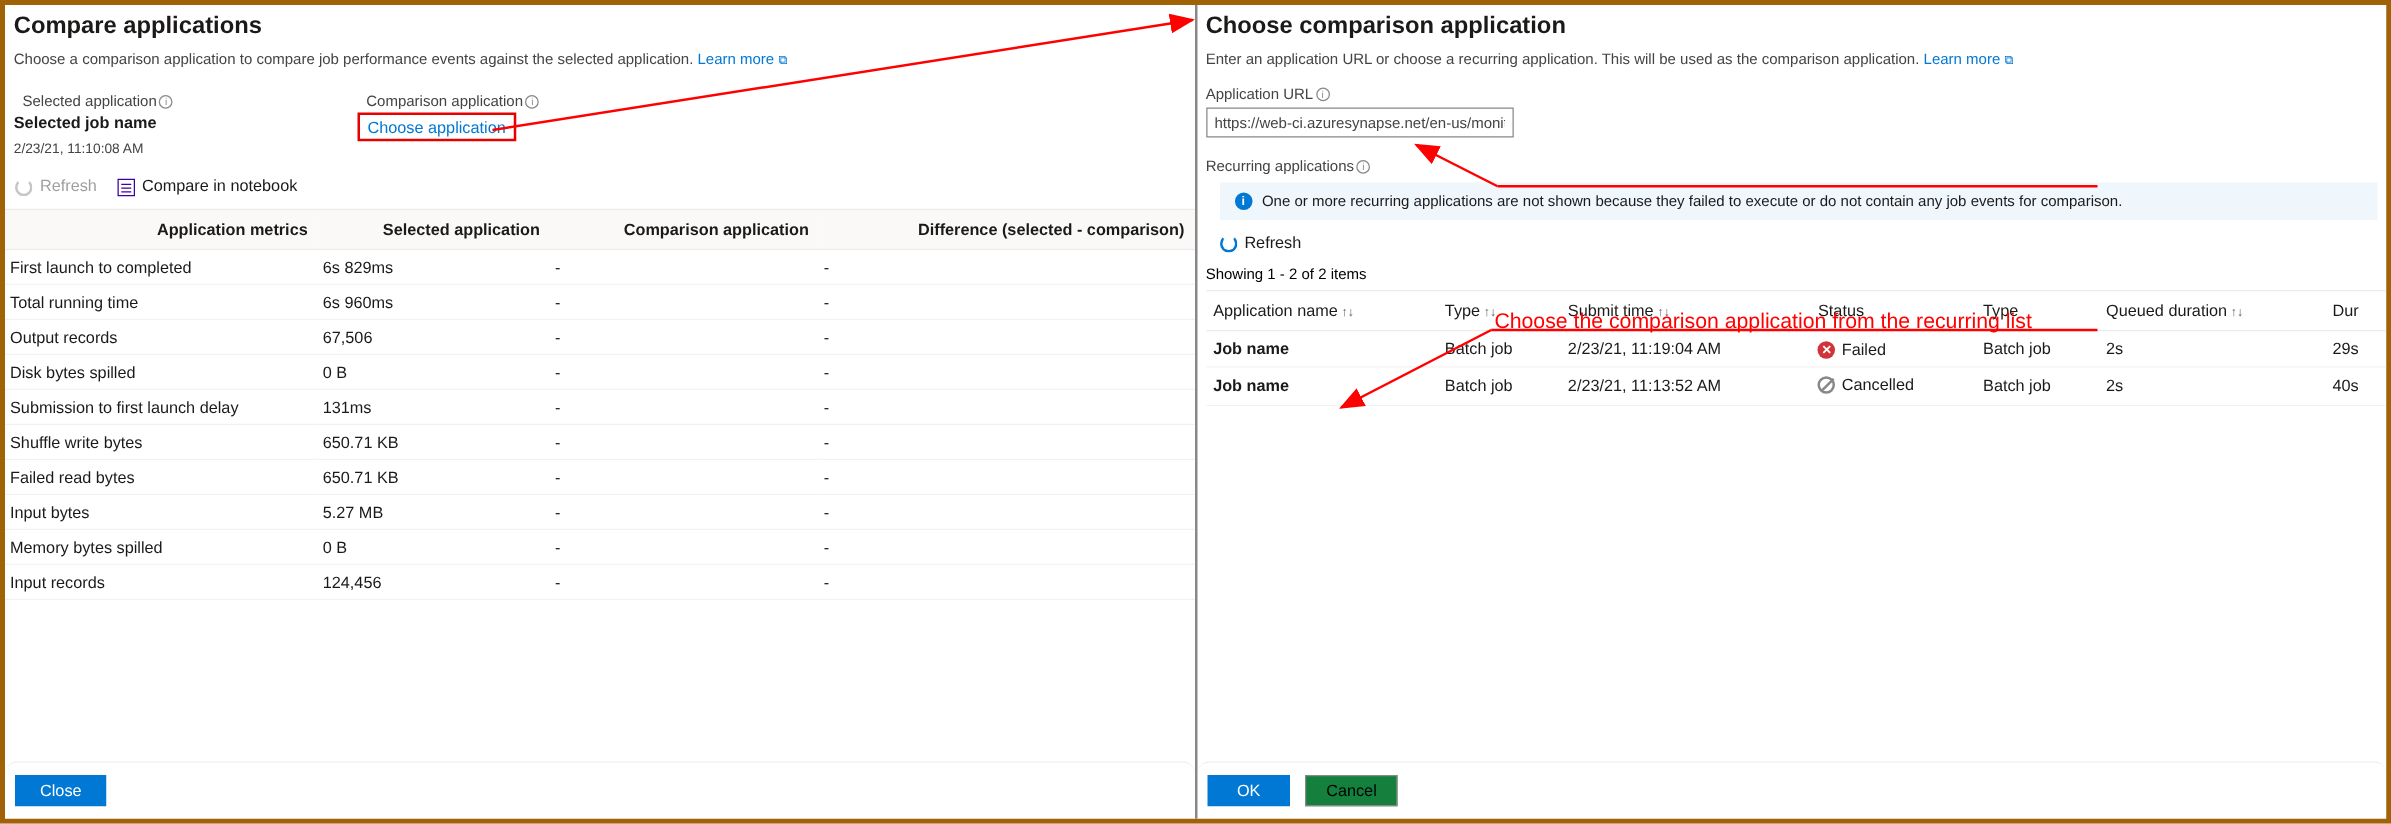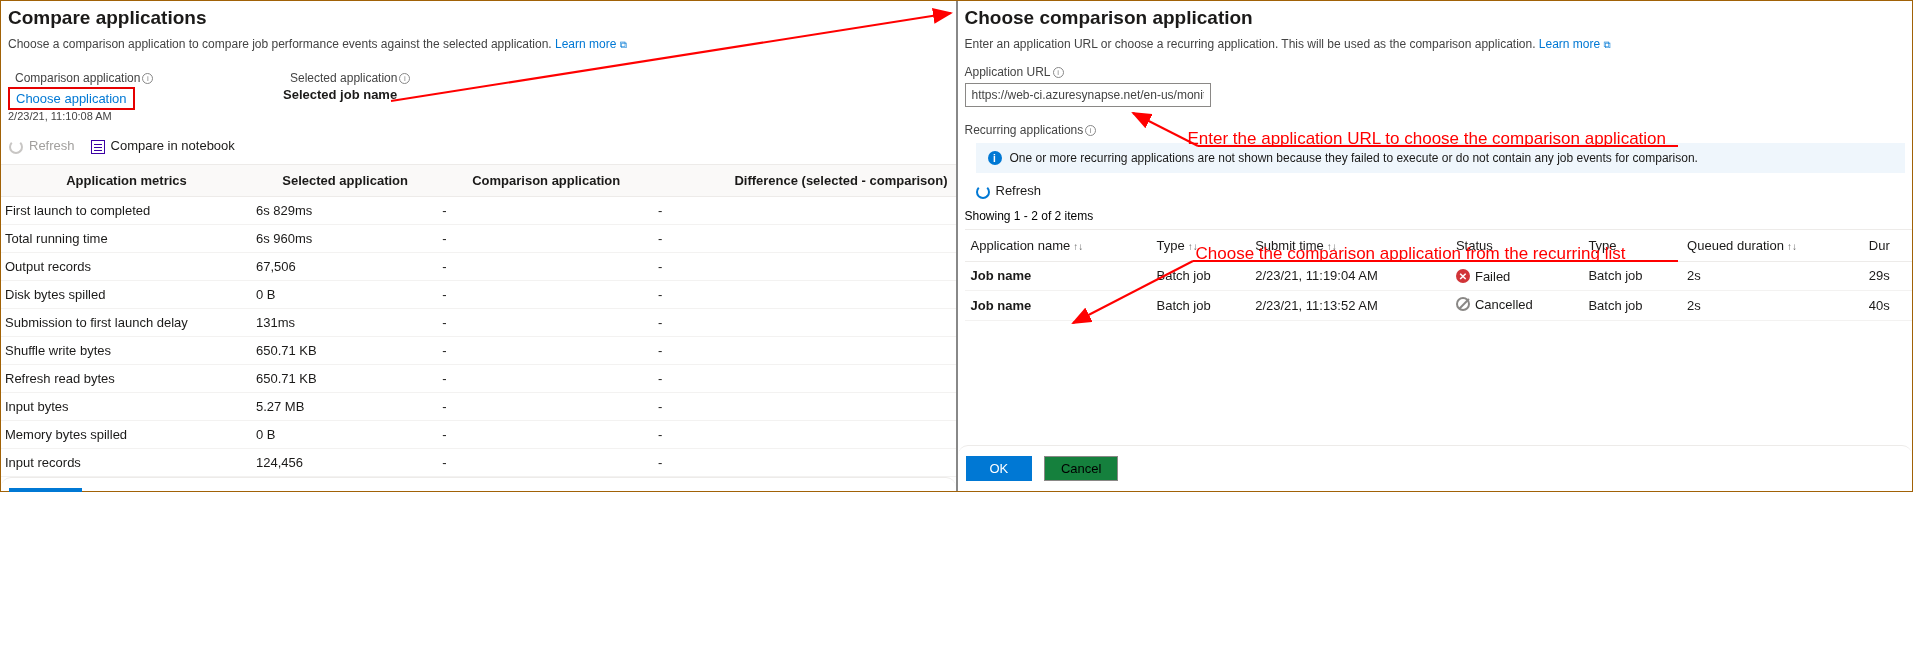--- a/index.html
+++ b/index.html
@@ -1,38 +1,38 @@
 <!DOCTYPE html>
 <html><head>
 <meta charset="utf-8">
 <style>
   * { box-sizing: border-box; }
   html, body { margin:0; padding:0; font-family: "Segoe UI", Arial, sans-serif; font-size:13px; color:#1b1a19; background:#fff; }
-  .wrap { display:flex; width:1913px; height:492px; border:1px solid #a16207; }
+  .wrap { display:flex; width:1913px; height:659px; border:4px solid #a16207; }
   .pane { flex:1; border-right:2px solid #888; position:relative; display:flex; flex-direction:column; }
   .pane:last-child { border-right:none; }
   h1 { font-size:19px; font-weight:600; margin:6px 7px 4px; }
   .sub { font-size:12px; color:#444; margin:4px 7px 10px; }
   a.link { color:#0078d4; text-decoration:none; }
   .ext-icon { font-size:10px; }
   .lblrow { margin:4px 7px 2px; font-size:12px; color:#444; }
   .info-ic { display:inline-block; width:11px; height:11px; border:1px solid #888; border-radius:50%; font-size:8px; line-height:10px; text-align:center; color:#888; margin-left:2px; vertical-align:middle; }
   .twocol { display:flex; margin:6px 7px 0; }
   .col { flex:0 0 275px; }
   .small { font-size:11px; color:#444; margin:0 7px 10px; }
   .bold { font-weight:600; font-size:13px; }
   .choose-box { display:inline-block; border:2px solid #e60000; padding:2px 6px; }
   .toolbar { display:flex; align-items:center; gap:16px; padding:6px 8px 10px; border-bottom:1px solid #edebe9; font-size:13px; }
   .refresh-ic { display:inline-block; width:14px; height:14px; border:2px solid #0078d4; border-top-color:transparent; border-radius:50%; vertical-align:middle; margin-right:6px; }
   .disabled { color:#a19f9d; }
   .disabled .refresh-ic { border-color:#c8c6c4; border-top-color:transparent; }
   .nb-ic { display:inline-block; width:14px; height:14px; border:1px solid #3b01a4; vertical-align:middle; margin-right:6px; position:relative; background:#fff; }
   .nb-ic::before { content:""; position:absolute; left:2px; top:3px; right:2px; height:1px; background:#3b01a4; box-shadow:0 3px 0 #3b01a4, 0 6px 0 #3b01a4; }
   table.metrics { width:100%; border-collapse:collapse; font-size:13px; }
-  table.metrics th { text-align:center; font-weight:600; padding:8px 8px; border-bottom:1px solid #edebe9; background:#faf9f8; }
+  table.metrics th { text-align:right; font-weight:600; padding:8px 8px; border-bottom:1px solid #edebe9; background:#faf9f8; }
   table.metrics td { padding:6px 4px; border-bottom:1px solid #f3f2f1; }
   .footer { margin-top:auto; padding:10px 8px; border-top:1px solid #edebe9;border-radius:10px; }
   .btn-pri { background:#0078d4; color:#fff; border:none; padding:5px 20px; font-size:13px; cursor:pointer; }
   .btn-pri.ok { padding:5px 24px; }
   .btn-sec { background:#15803d; border:1px solid #8a8886; padding:4px 16px; font-size:13px; margin-left:8px; cursor:pointer; }
   .input { border:1px solid #8a8886; padding:4px 6px; width:246px; font-size:12px; color:#444; }
   .alert { background:#eff6fc; padding:8px 12px; margin:4px 7px 4px 18px; font-size:12px; display:flex; align-items:center; gap:8px; }
   .alert-ic { width:14px; height:14px; border-radius:50%; background:#0078d4; color:#fff; font-size:10px; font-weight:700; display:flex; align-items:center; justify-content:center; }
   .showing { font-size:12px; color:#000000; margin:4px 7px 6px; }
   .tbl2-wrap { overflow:hidden; margin:0 0 0 7px; }
@@ -54,26 +54,26 @@
 <div class="wrap">
 
   <div class="pane">
     <h1>Compare applications</h1>
     <div class="sub">
       <span>Choose a comparison application to compare job performance events against the selected application. </span>
       <a href="#" class="link"><span>Learn more</span> <span class="ext-icon">⧉</span></a>
     </div>
     <div class="twocol">
       <div class="col">
+        <div class="lblrow"><span>Selected application</span><span class="info-ic">i</span></div>
+        <div class="bold" style="margin-top:2px">Selected job name</div>
+      </div>
+      <div class="col">
         <div class="lblrow"><span>Comparison application</span><span class="info-ic">i</span></div>
         <div style="margin-top:2px"><span class="choose-box"><a href="#" class="link">Choose application</a></span></div>
-      </div>
-      <div class="col">
-        <div class="lblrow"><span>Selected application</span><span class="info-ic">i</span></div>
-        <div class="bold" style="margin-top:2px">Selected job name</div>
       </div>
     </div>
     <div class="small">2/23/21, 11:10:08 AM</div>
 
     <div class="toolbar">
       <span class="disabled"><span class="refresh-ic"></span><span>Refresh</span></span>
       <span><span class="nb-ic"></span><span>Compare in notebook</span></span>
     </div>
 
     <table class="metrics">
@@ -116,21 +116,21 @@
             <td>-</td>
             <td>-</td>
           </tr>
           <tr>
             <td>Shuffle write bytes</td>
             <td>650.71 KB</td>
             <td>-</td>
             <td>-</td>
           </tr>
           <tr>
-            <td>Refresh read bytes</td>
+            <td>Failed read bytes</td>
             <td>650.71 KB</td>
             <td>-</td>
             <td>-</td>
           </tr>
           <tr>
             <td>Input bytes</td>
             <td>5.27 MB</td>
             <td>-</td>
             <td>-</td>
           </tr>
@@ -230,16 +230,15 @@
       <defs>
           <marker id="ah2" markerWidth="10" markerHeight="8" refX="9" refY="4" orient="auto">
             <polygon points="0 0, 10 4, 0 8" fill="#ff0000"></polygon>
           </marker>
         </defs>
       <line x1="240" y1="145" x2="720" y2="145" stroke="#ff0000" stroke-width="2"></line>
       <line x1="240" y1="145" x2="175" y2="112" class="arrowline" marker-end="url(#ah2)"></line>
       <line x1="235" y1="260" x2="720" y2="260" stroke="#ff0000" stroke-width="2"></line>
       <line x1="235" y1="260" x2="115" y2="322" class="arrowline" marker-end="url(#ah2)"></line>
     </svg>
-    <div class="anno" style="left:230px; top:128px">Enter the application URL to choose the comparison application</div>
     <div class="anno" style="left:238px; top:243px">Choose the comparison application from the recurring list</div>
   </div>
 </div>
 
 </body></html>

